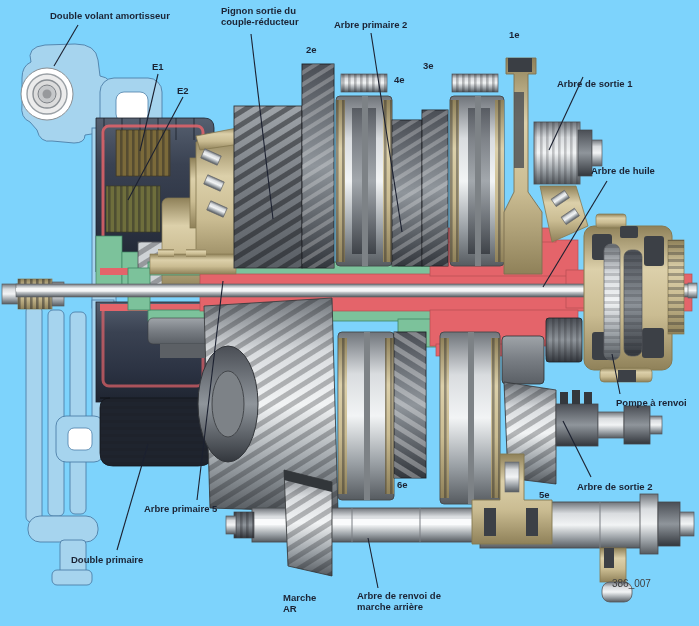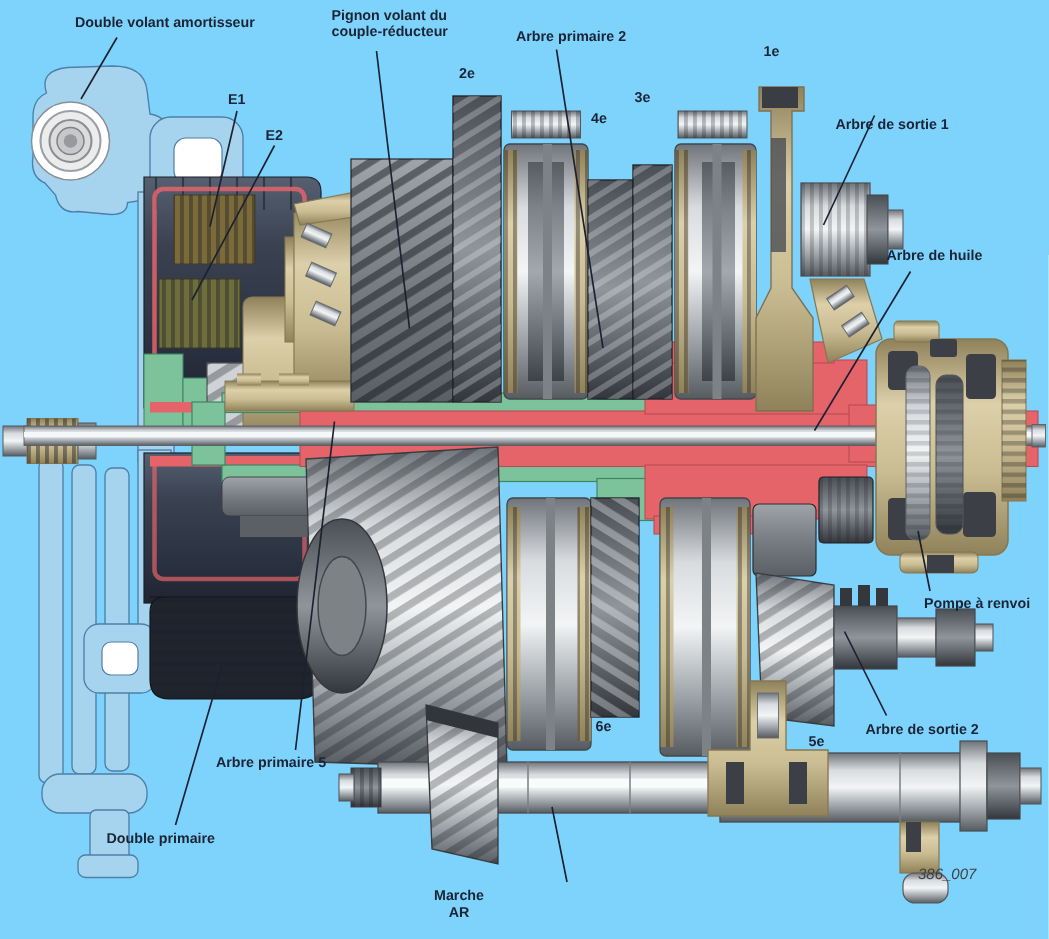--- a/index.html
+++ b/index.html
@@ -7,23 +7,23 @@
     position:relative;width:699px;height:626px;background:#7dd3fc;
     font-family:"Liberation Sans",sans-serif;overflow:hidden;padding-left:48px;
   }
   svg.layer{position:absolute;left:0;top:0;}
   #machine{z-index:1;}
   #leaders{z-index:3;}
   .lbl{
     position:absolute;z-index:4;font-weight:bold;font-size:9.5px;line-height:11px;
     color:var(--ink,#1b2334);white-space:nowrap;
   }
-  .lbl.center{text-align:center;}
+  .lbl.center{text-align:left;}
   .fig{
-    position:absolute;z-index:4;font-style:italic;font-size:10px;
+    position:absolute;z-index:4;font-size:10px;
     color:#3f3f3f;white-space:nowrap;
   }
 </style>
 </head>
 <body>
 
 <div id="stage">
 
   <svg id="machine" class="layer" width="699" height="626" viewBox="0 0 699 626">
     <defs>
@@ -353,25 +353,25 @@
       <line x1="591" y1="477" x2="563" y2="421"></line>
       <line x1="197" y1="500" x2="223" y2="281"></line>
       <line x1="117" y1="550" x2="148" y2="444"></line>
       <line x1="378" y1="588" x2="368" y2="538"></line>
     </g>
   </svg>
 
   <div class="lbl" style="left:50px;top:10px">Double volant amortisseur</div>
 
   <div class="lbl" style="left:221px;top:5px">
-    <div>Pignon volant du</div>
+    <div>Pignon sortie du</div>
     <div>couple-réducteur</div>
   </div>
 
-  <div class="lbl" style="left:344px;top:19px">Arbre primaire 2</div>
+  <div class="lbl" style="left:334px;top:19px">Arbre primaire 2</div>
 
   <div class="lbl" style="left:152px;top:61px">E1</div>
   <div class="lbl" style="left:177px;top:85px">E2</div>
 
   <div class="lbl" style="left:306px;top:44px">2e</div>
   <div class="lbl" style="left:394px;top:74px">4e</div>
   <div class="lbl" style="left:423px;top:60px">3e</div>
   <div class="lbl" style="left:509px;top:29px">1e</div>
 
   <div class="lbl" style="left:557px;top:78px">Arbre de sortie 1</div>
@@ -387,15 +387,19 @@
 
   <div class="lbl" style="left:144px;top:503px">Arbre primaire 5</div>
 
   <div class="lbl" style="left:71px;top:554px">Double primaire</div>
 
   <div class="lbl center" style="left:283px;top:592px;width:46px">
     <div>Marche</div>
     <div>AR</div>
   </div>
 
+  <div class="lbl center" style="left:357px;top:590px;width:96px">
+    <div>Arbre de renvoi de</div>
+    <div>marche arrière</div>
+  </div>
 
   <div class="fig" style="left:612px;top:578px">386_007</div>
 </div>
 
 </body></html>

